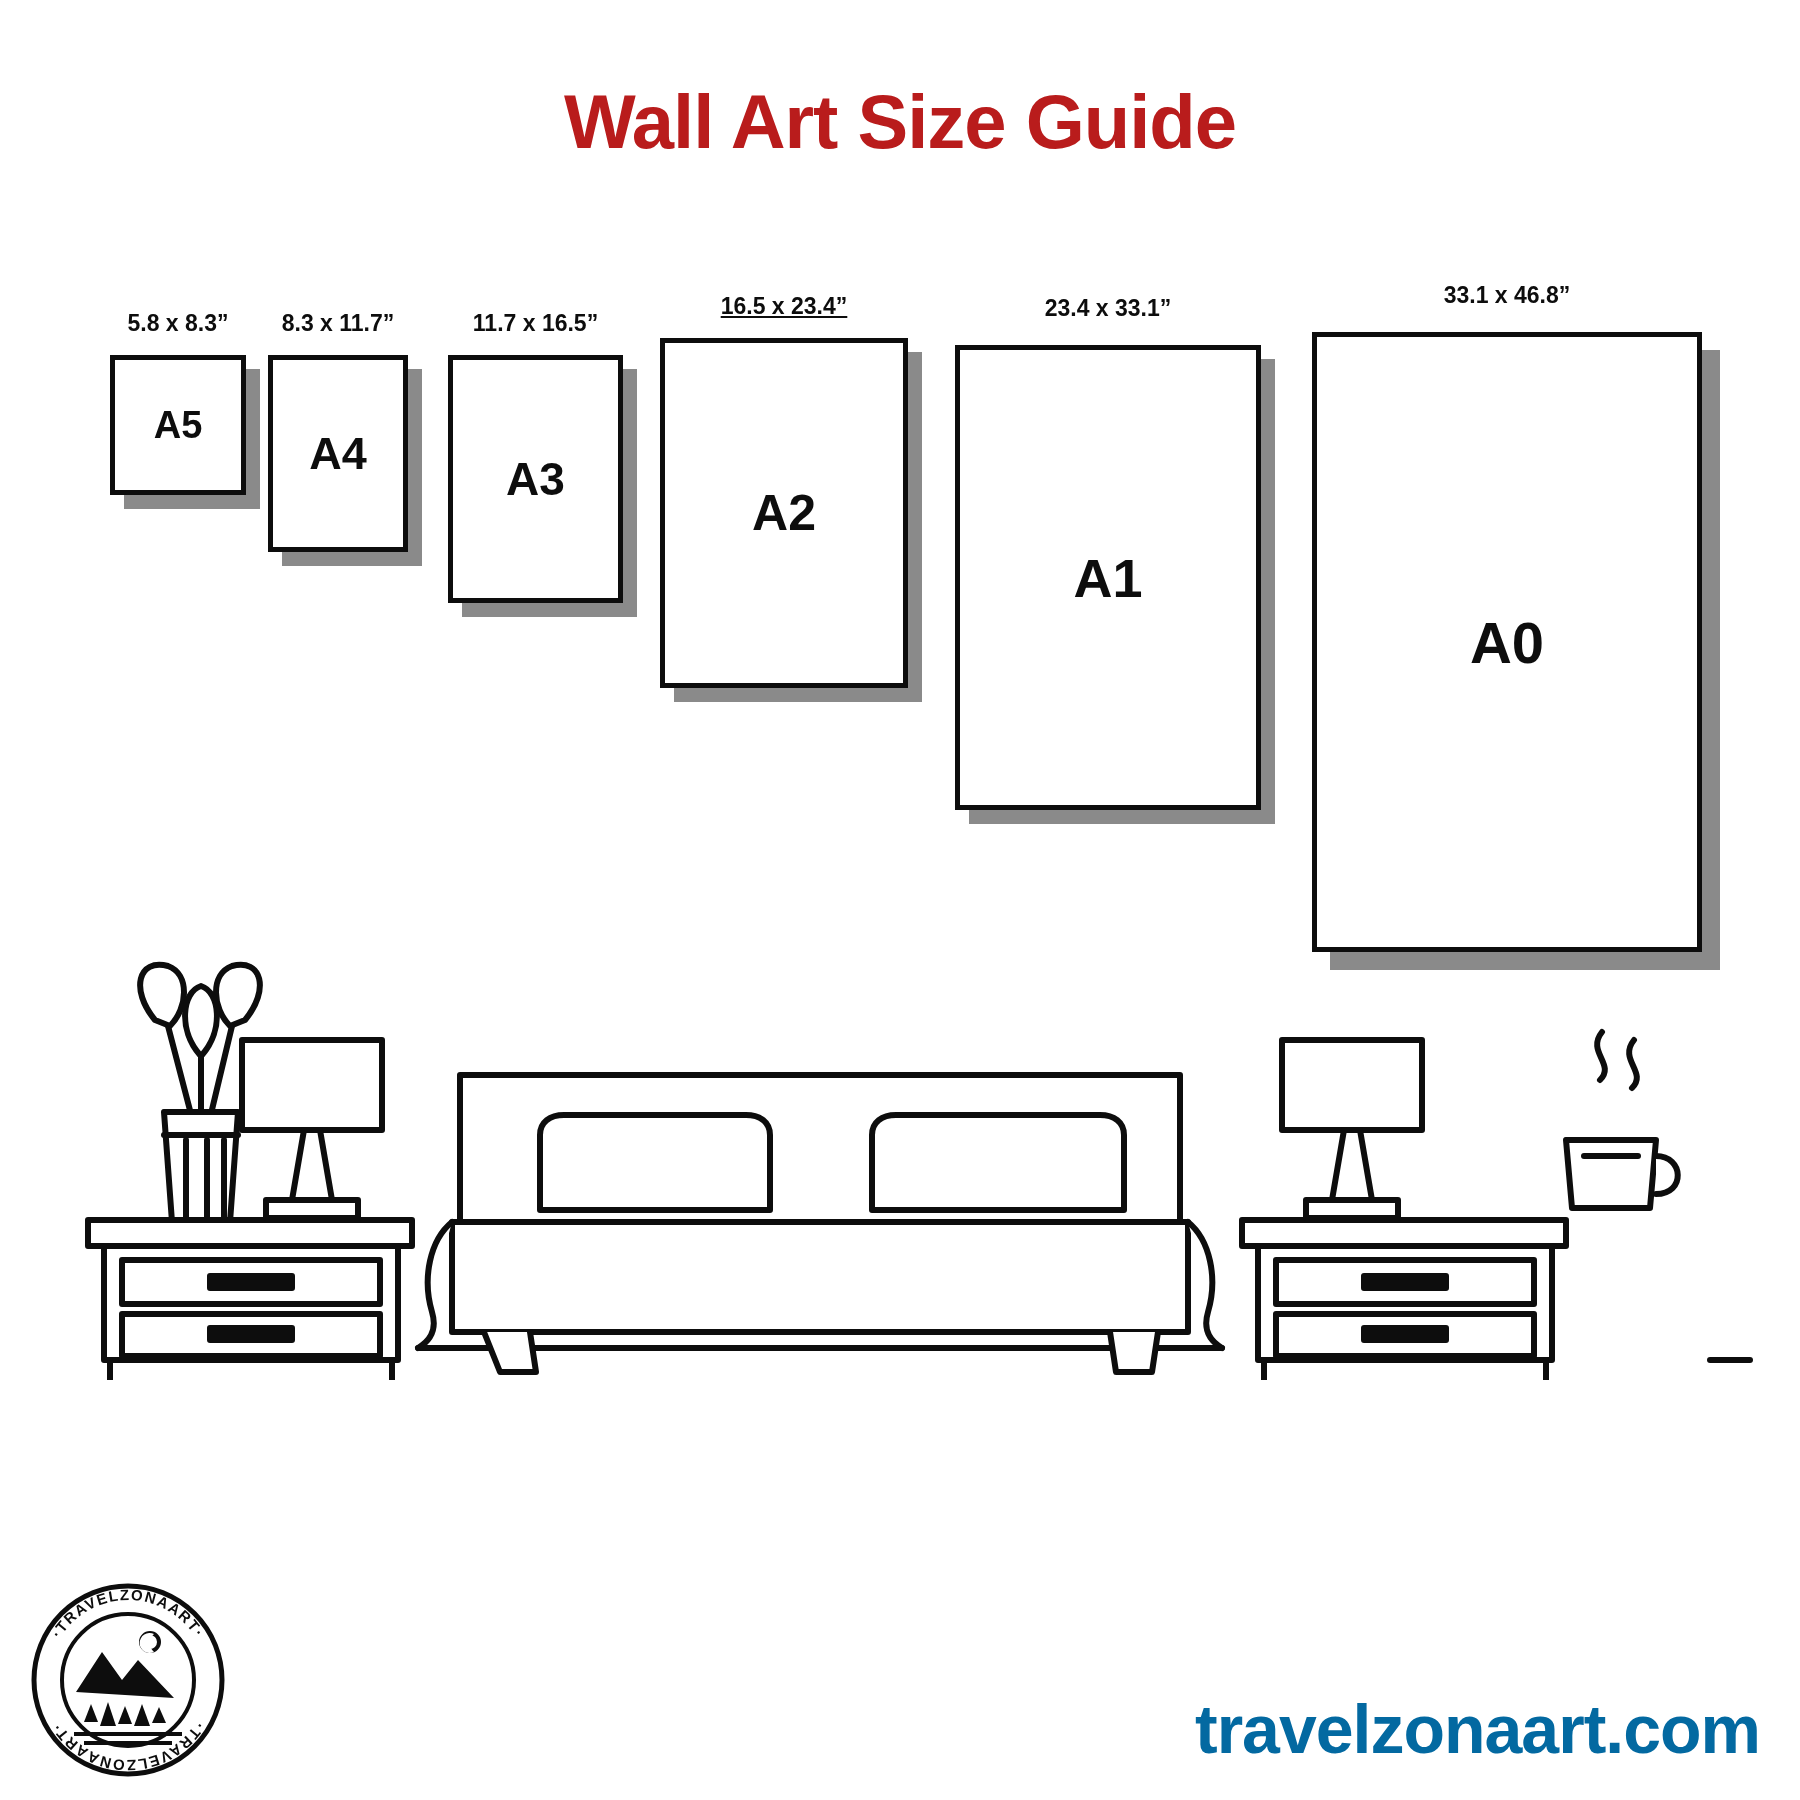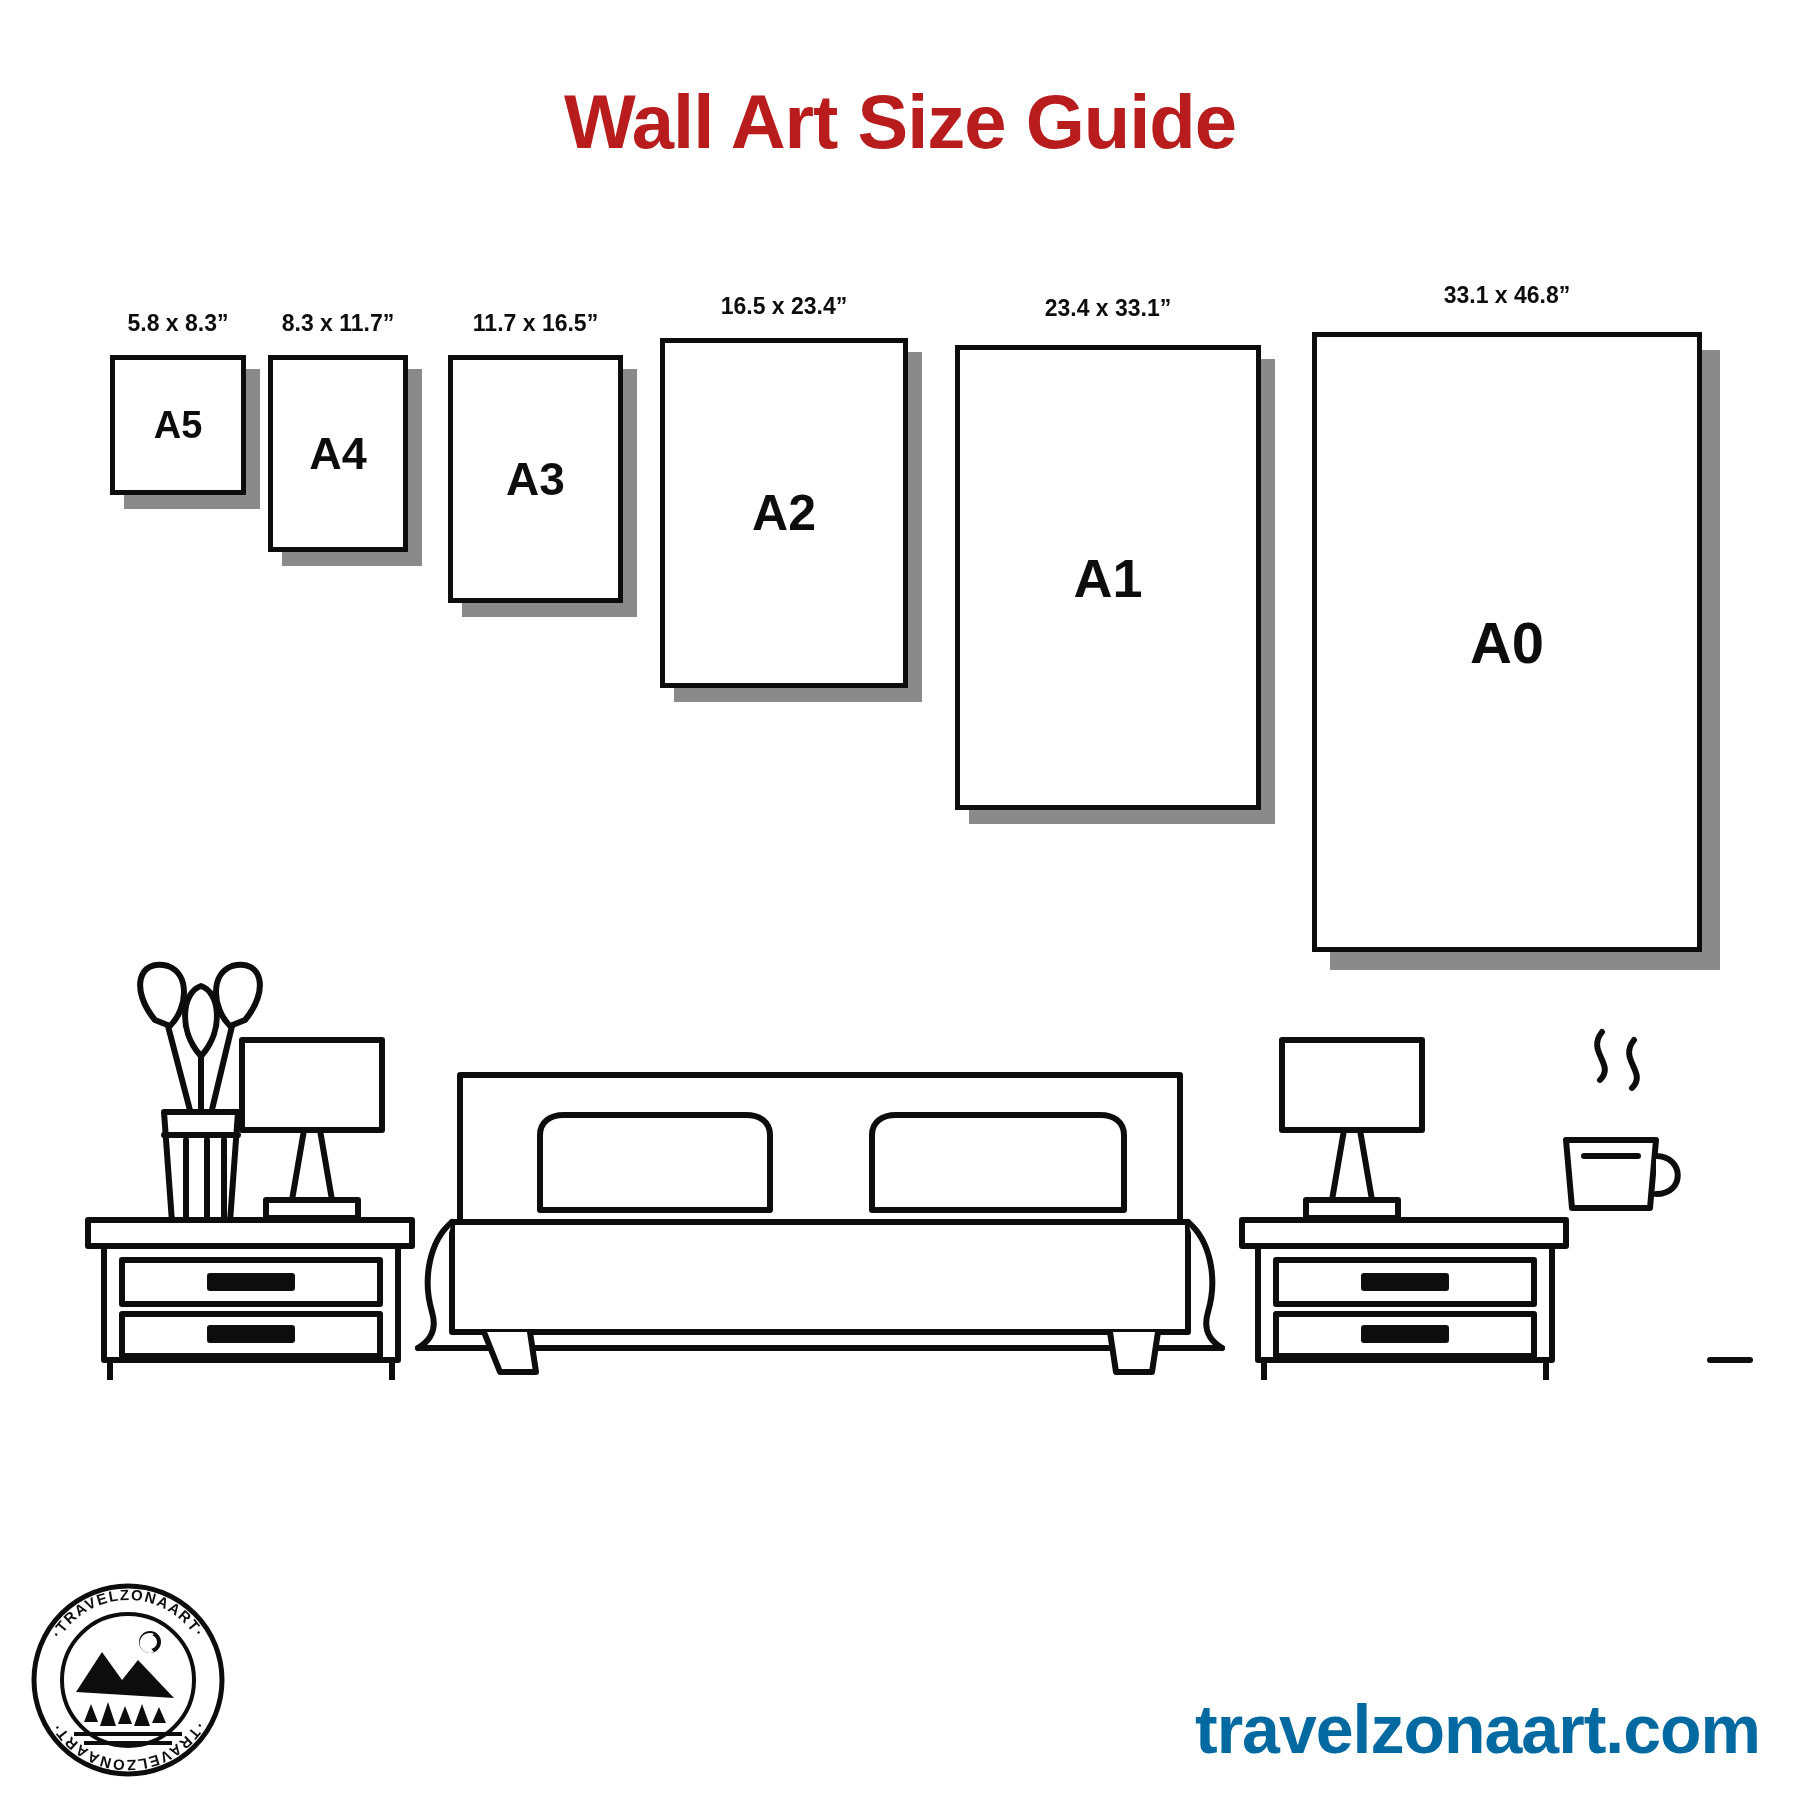--- a/index.html
+++ b/index.html
@@ -128,21 +128,21 @@
 
   <div class="poster" style="left:448px; top:355px; width:175px; height:248px;">
     <div class="dims" style="top:-45px;">11.7 x 16.5”</div>
     <div class="shadow"></div>
     <div class="sheet">
       <span class="sheet-label" style="font-size:46px;">A3</span>
     </div>
   </div>
 
   <div class="poster" style="left:660px; top:338px; width:248px; height:350px;">
-    <div class="dims" style="top:-45px;">16.5 x 23.4”</div>
+    <div class="dims" style="top:-45px;text-decoration:underline;">16.5 x 23.4”</div>
     <div class="shadow"></div>
     <div class="sheet">
       <span class="sheet-label" style="font-size:50px;">A2</span>
     </div>
   </div>
 
   <div class="poster" style="left:955px; top:345px; width:306px; height:465px;">
     <div class="dims" style="top:-50px;text-align:right;">23.4 x 33.1”</div>
     <div class="shadow"></div>
     <div class="sheet">

